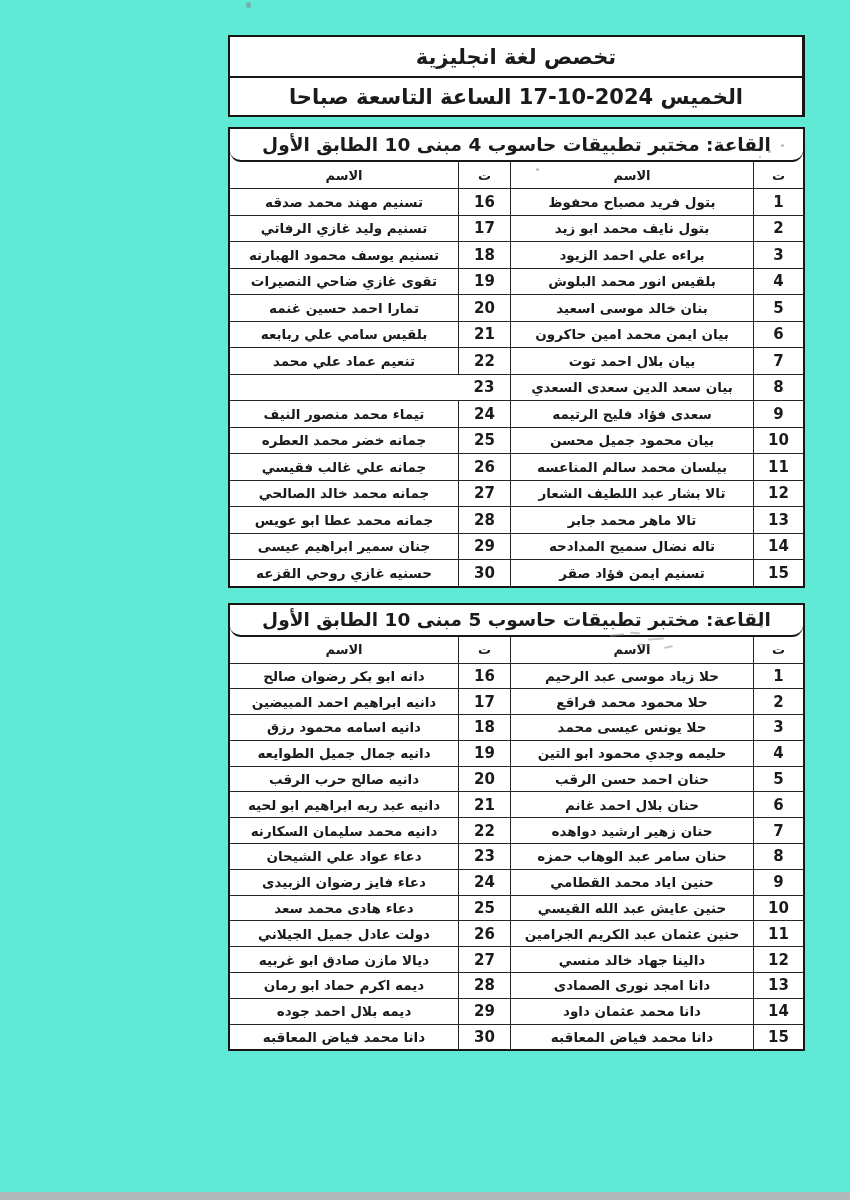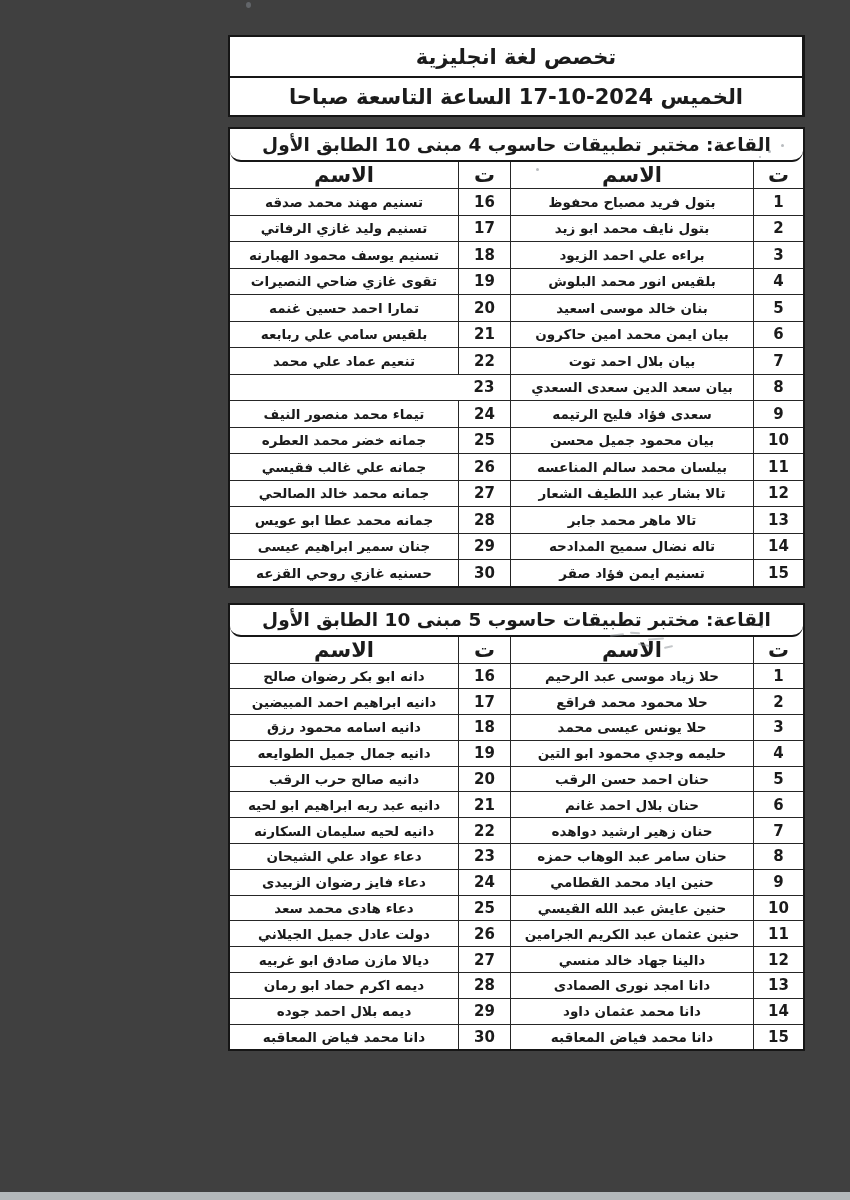--- a/index.html
+++ b/index.html
@@ -6,21 +6,21 @@
   html,body { width:850px; height:1200px; }
   body {
     font-family: "DejaVu Sans", sans-serif;
     background:#ffffff;
     color:#1b1b1b;
     overflow:hidden;
   }
   .page {
     position:relative;
     width:850px; height:1200px;
-    background:#404040;
+    background:#5eead4;
     direction:rtl;
   }
   .doc {
     position:absolute;
     top:35px; right:45px;
     width:577px;
     direction:rtl;
   }
   
   .title-box {
@@ -62,21 +62,21 @@
   .t1 .tbody .trow { height:26.5px; }
   .t2 .tbody .trow { height:25.8px; }
   .cell {
     display:flex; align-items:center; justify-content:center;
     overflow:hidden;
     white-space:nowrap;
   }
   .cell:not(:last-child) { border-left:1px solid #262626; }
   .cell.num  { font-size:15px; font-weight:bold; font-family:"DejaVu Sans", sans-serif; }
   .cell.name { font-size:13.5px; font-weight:600; }
-  .hrow .cell { font-size:21px; font-weight:bold; }
+  .hrow .cell { font-size:13px; font-weight:bold; }
   
   .scan-band {
     position:absolute; left:0; bottom:0;
     width:850px; height:8px;
     background:#b3b8ba;
   }
   .dot {
     position:absolute; border-radius:50%;
     background:#7d848a; opacity:.55;
   }
@@ -241,21 +241,21 @@
           <div class="trow">
             <div class="cell num">6</div>
             <div class="cell name">حنان بلال احمد غانم</div>
             <div class="cell num">21</div>
             <div class="cell name">دانيه عبد ربه ابراهيم ابو لحيه</div>
           </div>
           <div class="trow">
             <div class="cell num">7</div>
             <div class="cell name">حنان زهير ارشيد دواهده</div>
             <div class="cell num">22</div>
-            <div class="cell name">دانيه لحيه سليمان السكارنه</div>
+            <div class="cell name">دانيه محمد سليمان السكارنه</div>
           </div>
           <div class="trow">
             <div class="cell num">8</div>
             <div class="cell name">حنان سامر عبد الوهاب حمزه</div>
             <div class="cell num">23</div>
             <div class="cell name">دعاء عواد علي الشيحان</div>
           </div>
           <div class="trow">
             <div class="cell num">9</div>
             <div class="cell name">حنين اياد محمد القطامي</div>

